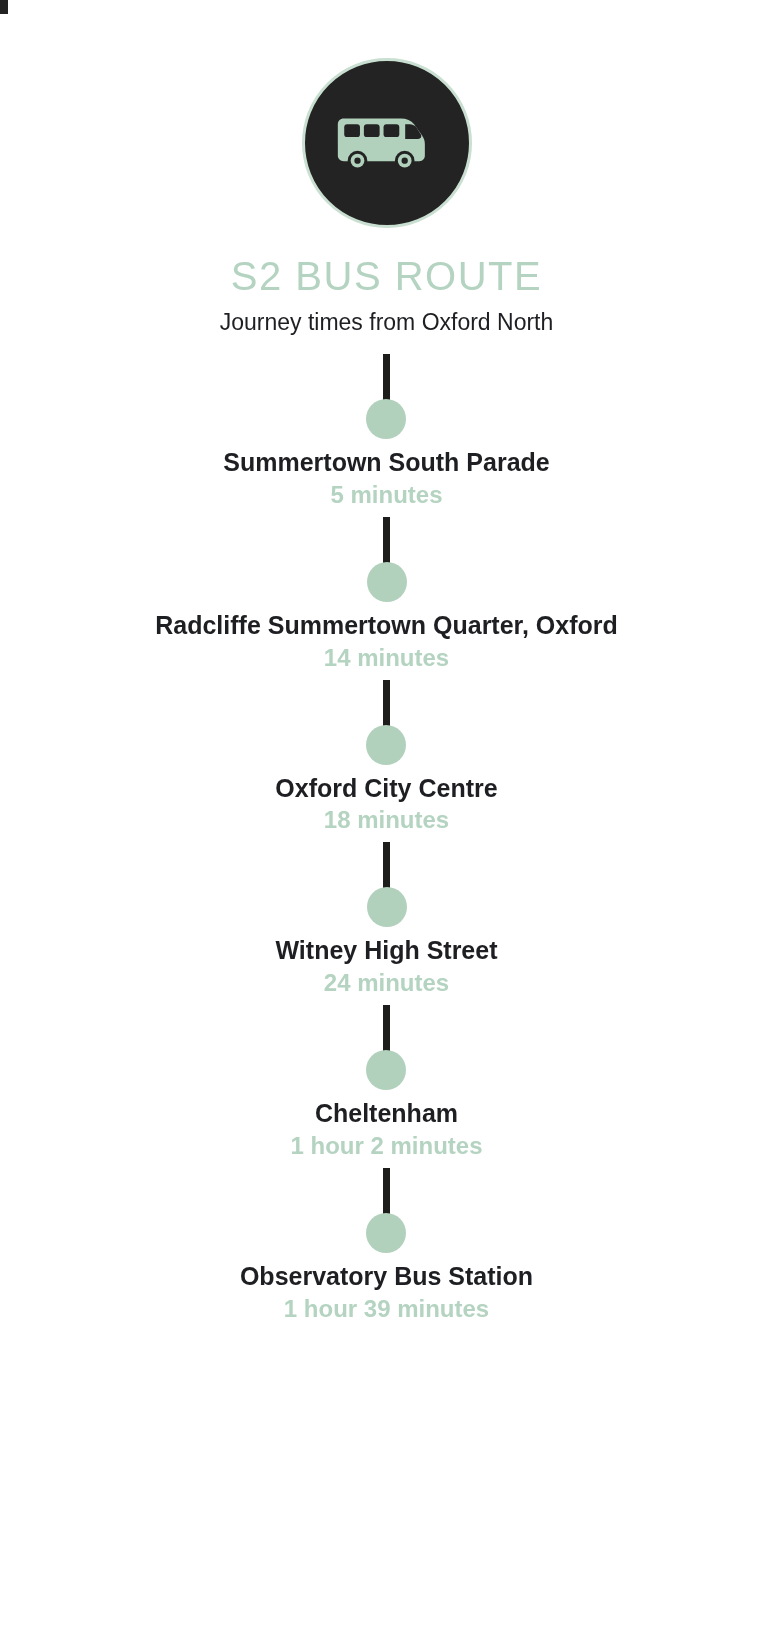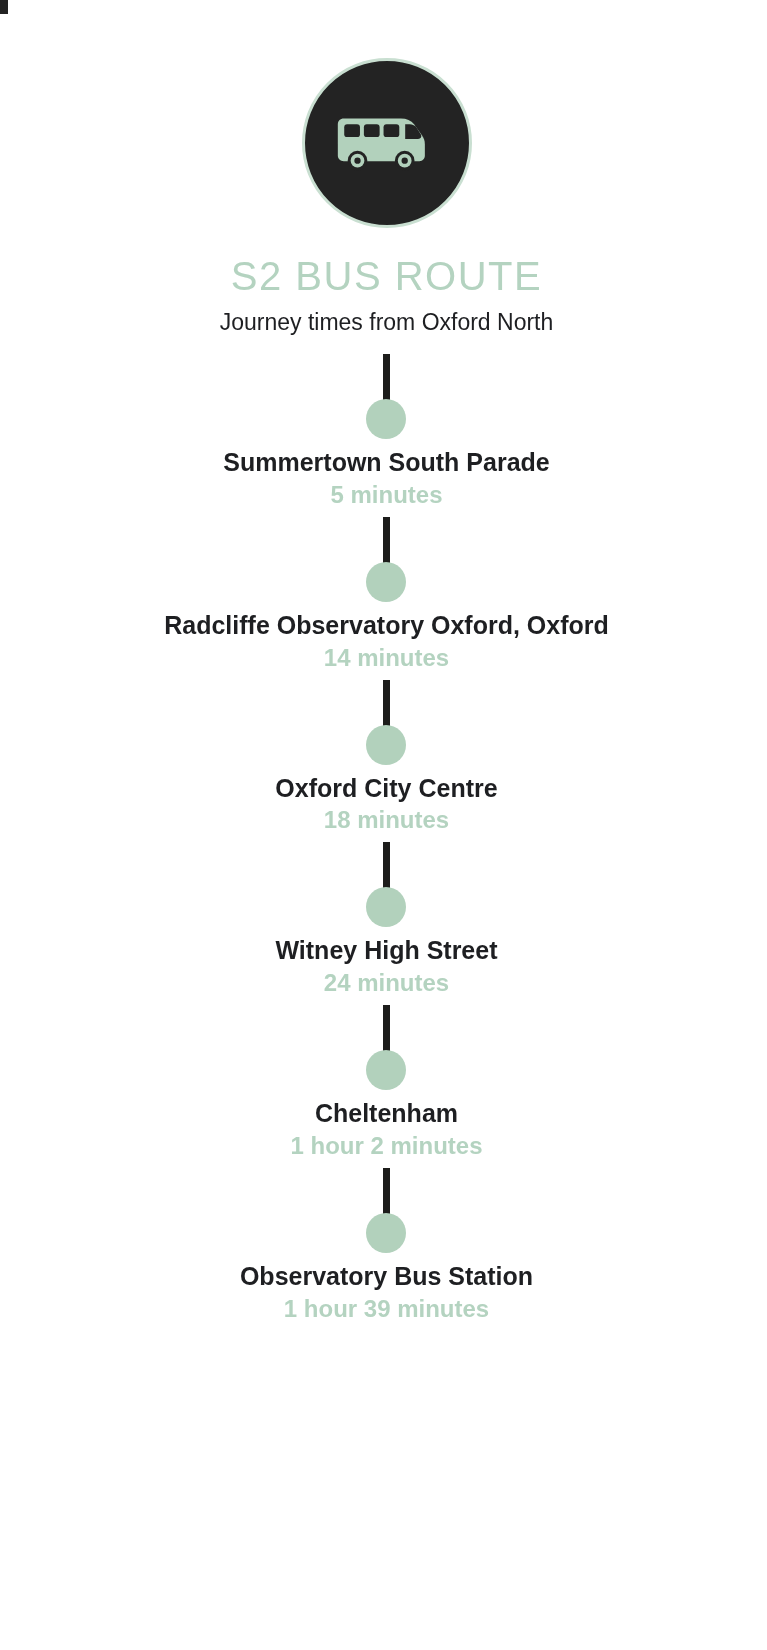--- a/index.html
+++ b/index.html
@@ -125,21 +125,21 @@
   <div class="stop">
     <div class="connector"></div>
     <div class="dot"></div>
     <div class="stop-name">Summertown South Parade</div>
     <div class="stop-time">5 minutes</div>
   </div>
 
   <div class="stop">
     <div class="connector"></div>
     <div class="dot"></div>
-    <div class="stop-name">Radcliffe Observatory Oxford, Oxford</div>
+    <div class="stop-name">Radcliffe Summertown Quarter, Oxford</div>
     <div class="stop-time">14 minutes</div>
   </div>
 
   <div class="stop">
     <div class="connector"></div>
     <div class="dot"></div>
     <div class="stop-name">Oxford City Centre</div>
     <div class="stop-time">18 minutes</div>
   </div>
 

